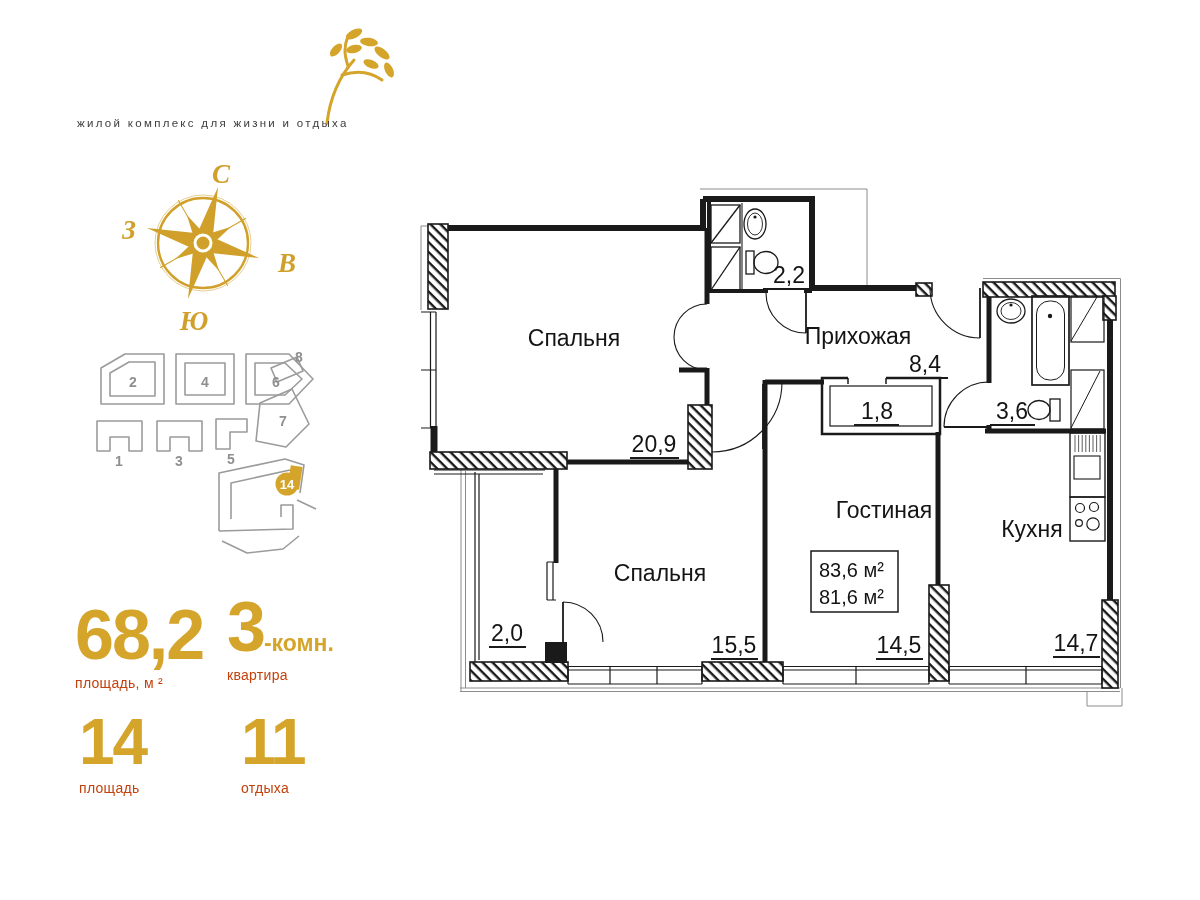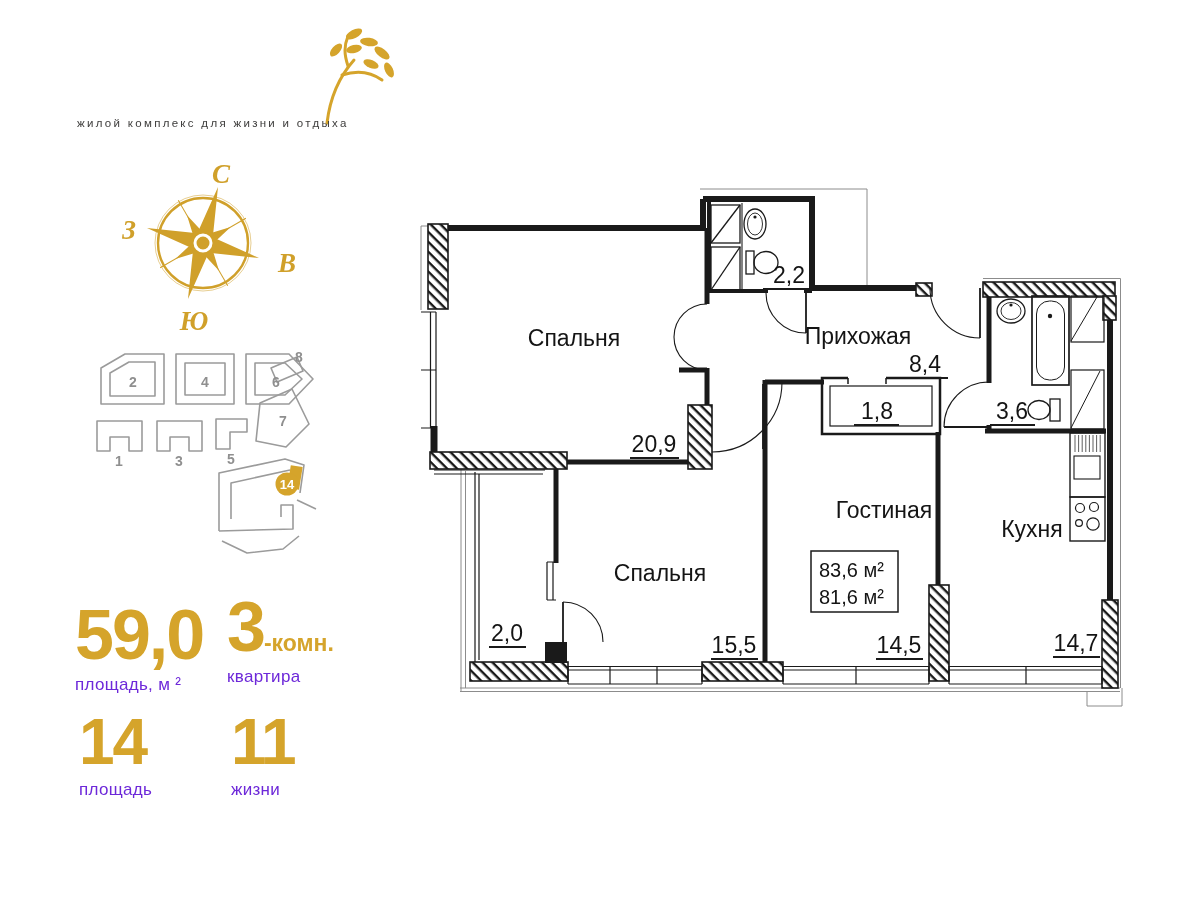--- a/index.html
+++ b/index.html
@@ -8,25 +8,25 @@
   .abs{position:absolute;}
   
   #logo-block{left:75px;top:22px;width:300px;height:115px;}
   #logo-title{position:absolute;left:0;top:52px;font-size:43px;font-weight:bold;
               letter-spacing:-1px;color:#2b2a29;white-space:nowrap;}
   #logo-tagline{position:absolute;left:2px;top:95px;font-size:11.5px;letter-spacing:2.3px;
                 color:#3d3c3b;white-space:nowrap;}
   #logo-branch{position:absolute;left:155px;top:-2px;}
   
   .stat-big{font-weight:bold;color:#d5a42b;line-height:0.9;letter-spacing:-2px;}
-  .stat-label{font-size:17px;color:#6d28d9;margin-top:8px;letter-spacing:0.3px;}
+  .stat-label{font-size:14px;color:#c2410c;margin-top:8px;letter-spacing:0.3px;}
   #stat-area{left:75px;top:604px;}
   #stat-rooms{left:227px;top:596px;}
   #stat-korpus{left:79px;top:714px;}
-  #stat-section{left:231px;top:714px;}
+  #stat-section{left:241px;top:714px;}
   .v70{font-size:70px;}
   .v64{font-size:64px;}
   .rooms-suffix{font-size:23px;font-weight:bold;color:#d5a42b;letter-spacing:0;}
   
   .pl{font-family:"Liberation Sans",sans-serif;font-size:23px;fill:#141414;}
   .pl-small{font-family:"Liberation Sans",sans-serif;font-size:20px;fill:#141414;}
   .sp-num{font-family:"Liberation Sans",sans-serif;font-size:14px;font-weight:bold;fill:#8f8f8f;}
   .badge-num{font-family:"Liberation Sans",sans-serif;font-size:13px;font-weight:bold;fill:#ffffff;}
   .compass-letter{font-family:"Liberation Serif",serif;font-style:italic;font-weight:bold;
                   font-size:27px;fill:#d0a02a;}
@@ -104,34 +104,34 @@
     <text class="sp-num" x="231" y="464" text-anchor="middle">5</text>
     <text class="sp-num" x="276" y="387" text-anchor="middle">6</text>
     <text class="sp-num" x="283" y="426" text-anchor="middle">7</text>
     <text class="sp-num" x="299" y="362" text-anchor="middle">8</text>
   </g>
   <circle cx="287" cy="484" r="11.5" fill="#d5a42b"></circle>
   <text class="badge-num" x="287" y="489" text-anchor="middle">14</text>
 </svg>
 
 <div class="abs" id="stat-area">
-  <div class="stat-big v70">59,0</div>
+  <div class="stat-big v70">68,2</div>
   <div class="stat-label">площадь, м ²</div>
 </div>
 <div class="abs" id="stat-rooms">
   <div><span class="stat-big v70">3</span><span class="rooms-suffix">-комн.</span></div>
   <div class="stat-label">квартира</div>
 </div>
 <div class="abs" id="stat-korpus">
   <div class="stat-big v64">14</div>
   <div class="stat-label">площадь</div>
 </div>
 <div class="abs" id="stat-section">
   <div class="stat-big v64">11</div>
-  <div class="stat-label">жизни</div>
+  <div class="stat-label">отдыха</div>
 </div>
 
 <svg class="abs" style="left:400px;top:160px;" width="760" height="560" viewBox="400 160 760 560">
   <defs>
     <pattern id="h45" width="7" height="7" patternUnits="userSpaceOnUse" patternTransform="rotate(45)">
       <rect width="7" height="7" fill="#ffffff"></rect>
       <rect width="7" height="2.4" fill="#1a1a1a"></rect>
     </pattern>
   </defs>
 

